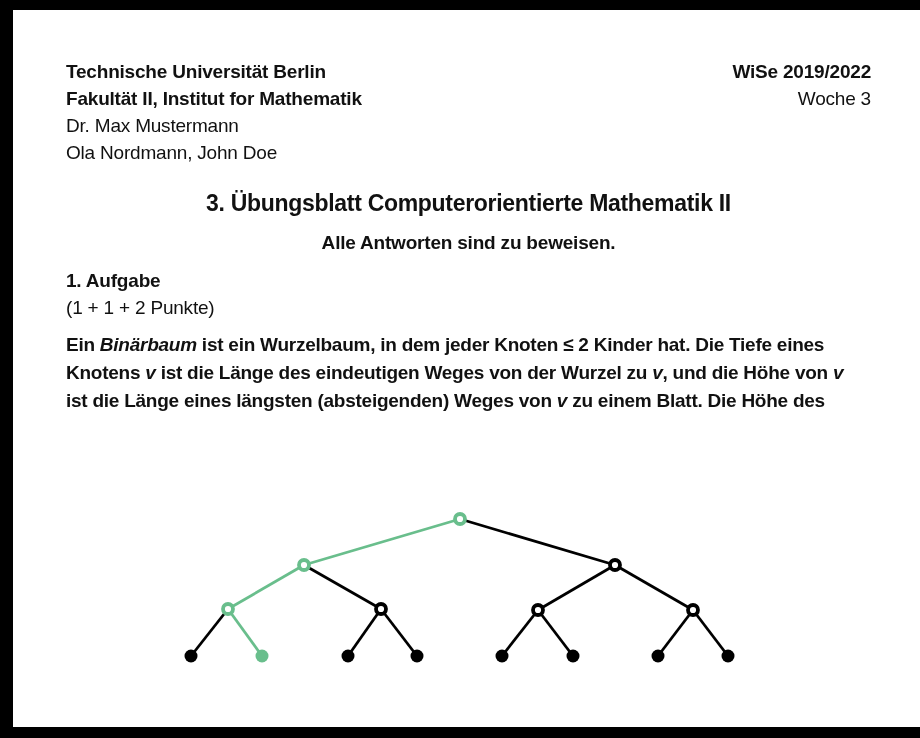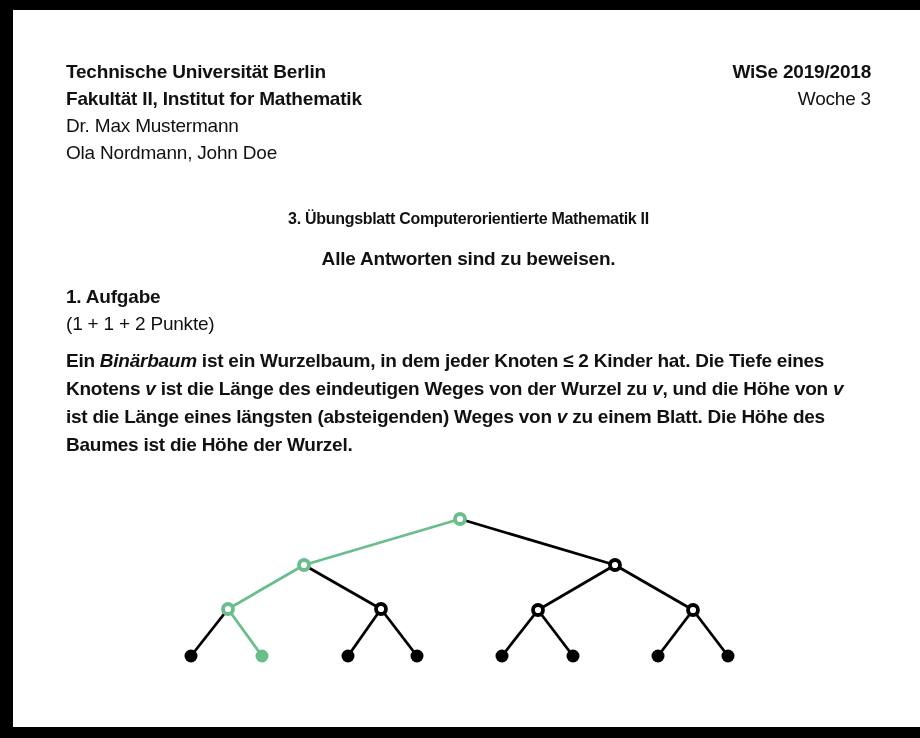--- a/index.html
+++ b/index.html
@@ -4,21 +4,21 @@
 <style>
   html,body{margin:0;padding:0;}
   body{width:920px;height:738px;background:#fff;font-family:"Liberation Sans","DejaVu Sans",sans-serif;}
   .frame{position:relative;width:920px;height:738px;background:#000;overflow:hidden;padding-left:28px;}
   .sheet{position:absolute;left:13px;top:10px;right:10px;bottom:11px;background:#ffffff;color:#111111;}
   .content{padding:48px 67px 0 53px;}
   .header{display:flex;justify-content:space-between;align-items:flex-start;}
   .hline{font-size:19px;line-height:27px;letter-spacing:-0.2px;white-space:nowrap;}
   .hdr-right{text-align:right;}
   .b{font-weight:bold;}
-  .title{margin-top:38px;text-align:center;font-size:16px;line-height:30px;font-weight:bold;letter-spacing:-0.3px;white-space:nowrap;}
+  .title{margin-top:22px;text-align:center;font-size:23px;line-height:30px;font-weight:bold;letter-spacing:-0.3px;white-space:nowrap;}
   .due{margin-top:8px;text-align:center;font-size:19px;line-height:27px;letter-spacing:-0.2px;white-space:nowrap;}
   .notice{margin-top:11px;text-align:center;font-size:19px;line-height:27px;font-weight:bold;letter-spacing:-0.2px;}
   .exrow{margin-top:11px;display:flex;justify-content:space-between;font-size:19px;line-height:27px;letter-spacing:-0.2px;flex-direction:column;}
   .para{margin-top:10px;font-size:19px;line-height:28px;letter-spacing:-0.25px;font-weight:bold;}
   .para-line{white-space:nowrap;}
   .it{font-style:italic;}
   svg.tree{position:absolute;left:0;top:0;pointer-events:none;}
 </style>
 </head>
 <body>
@@ -28,40 +28,39 @@
     <div class="content">
 
       <div class="header">
         <div>
           <div class="hline b">Technische Universität Berlin</div>
           <div class="hline b">Fakultät II, Institut for Mathematik</div>
           <div class="hline">Dr. Max Mustermann</div>
           <div class="hline">Ola Nordmann, John Doe</div>
         </div>
         <div class="hdr-right">
-          <div class="hline b">WiSe 2019/2018</div>
+          <div class="hline b">WiSe 2019/2022</div>
           <div class="hline">Woche 3</div>
         </div>
       </div>
 
       <div class="title">3. Übungsblatt Computerorientierte Mathematik II</div>
 
 
       <div class="notice">Alle Antworten sind zu beweisen.</div>
 
       <div class="exrow">
         <span class="b">1. Aufgabe</span>
         <span>(1 + 1 + 2 Punkte)</span>
       </div>
 
       <div class="para">
         <div class="para-line"><span>Ein </span><span class="it">Binärbaum</span><span> ist ein Wurzelbaum, in dem jeder Knoten ≤ 2 Kinder hat. Die Tiefe eines</span></div>
         <div class="para-line"><span>Knotens </span><span class="it">v</span><span> ist die Länge des eindeutigen Weges von der Wurzel zu </span><span class="it">v</span><span>, und die Höhe von </span><span class="it">v</span></div>
         <div class="para-line"><span>ist die Länge eines längsten (absteigenden) Weges von </span><span class="it">v</span><span> zu einem Blatt. Die Höhe des</span></div>
-        <div class="para-line"><span>Baumes ist die Höhe der Wurzel.</span></div>
       </div>
 
     </div>
 
     <svg class="tree" width="897" height="717" viewBox="13 10 897 717">
         <line x1="460" y1="519" x2="304" y2="565" stroke="#69be8c" stroke-width="2.8"></line>
         <line x1="460" y1="519" x2="615" y2="565" stroke="#000000" stroke-width="2.8"></line>
         <line x1="304" y1="565" x2="228" y2="609" stroke="#69be8c" stroke-width="2.8"></line>
         <line x1="304" y1="565" x2="381" y2="609" stroke="#000000" stroke-width="2.8"></line>
         <line x1="615" y1="565" x2="538" y2="610" stroke="#000000" stroke-width="2.8"></line>

